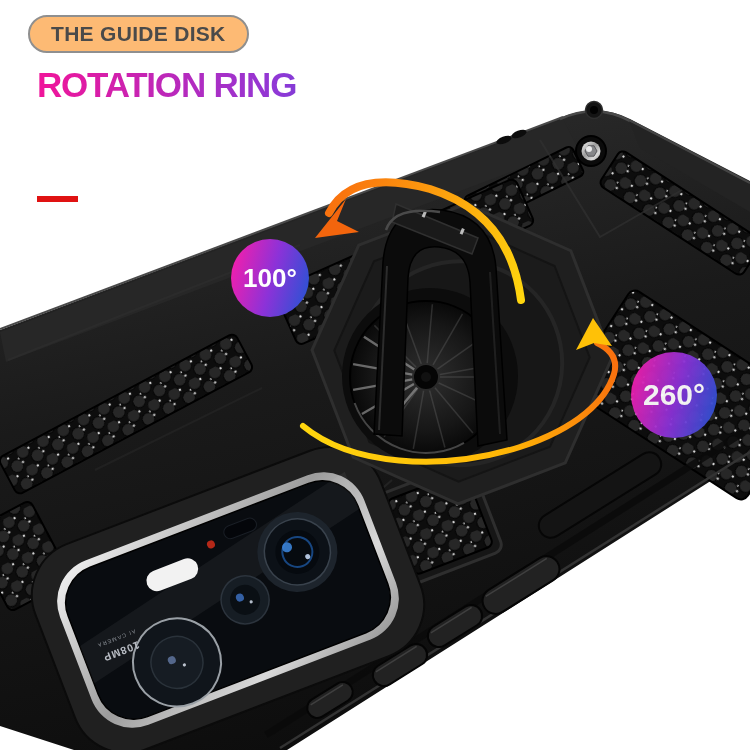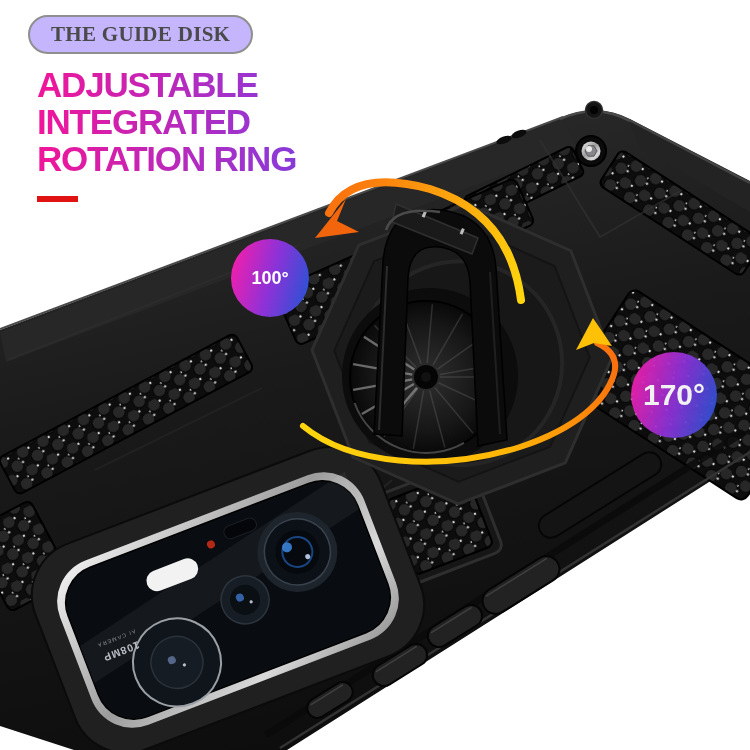--- a/index.html
+++ b/index.html
@@ -2,31 +2,31 @@
 <html style="--headline_pink: #ee169b; --headline_purple: #8f38d6; --headline_blue: #1c55d4; --accent_red: #e01212; --badge_pink: #ef1fae; --badge_purple: #8c32d8; --badge_blue: #2953d4; --arrow_yellow: #ffd60e; --arrow_orange: #f9700e; --case_black: #161616; --pill_border: #8f8f8f; --pill_text: #4a4a4a;"><head>
 <meta charset="utf-8">
 <style>
   html,body{margin:0;padding:0;background:#fff;}
   .stage{position:relative;width:750px;height:750px;overflow:hidden;background:#fff;
          font-family:"Liberation Sans",sans-serif;}
   .art{position:absolute;left:0;top:0;width:750px;height:750px;z-index:1;}
   .pill{position:absolute;left:28px;top:15px;z-index:3;padding:5px 21px;
         border:2.5px solid var(--pill_border);border-radius:26px;
         color:var(--pill_text);font-size:21px;font-weight:bold;letter-spacing:.3px;
-        background:#c4b5fd;font-family:Liberation Serif, serif;}
+        background:#fdba74;}
   .headline{position:absolute;left:37px;top:66px;z-index:3;width:440px;
         font-size:35px;font-weight:bold;line-height:37px;letter-spacing:-1.2px;
         background:linear-gradient(90deg,var(--headline_pink) 2%,var(--headline_purple) 55%,var(--headline_blue) 97%);
         -webkit-background-clip:text;background-clip:text;color:transparent;}
   .redline{position:absolute;left:37px;top:196px;width:41px;height:6px;z-index:3;
         background:var(--accent_red);}
   .angle-badge{position:absolute;z-index:4;border-radius:50%;display:flex;
         align-items:center;justify-content:center;color:#fff;font-weight:bold;
         background:linear-gradient(105deg,var(--badge_pink) 8%,var(--badge_purple) 52%,var(--badge_blue) 95%);}
-  .badge-100{left:231px;top:239px;width:78px;height:78px;font-size:18px;}
+  .badge-100{left:231px;top:239px;width:78px;height:78px;font-size:26px;}
   .badge-360{left:631px;top:352px;width:86px;height:86px;font-size:30px;opacity:.94;}
 </style>
 </head>
 <body>
 
 <div class="stage">
 
 <svg class="art" viewBox="0 0 750 750">
   <defs>
     <linearGradient id="caseGrad" gradientUnits="userSpaceOnUse" x1="300" y1="120" x2="430" y2="720">
@@ -245,22 +245,21 @@
   </g>
   <g>
     <path d="M 303 426 C 350 465 440 472 520 447 C 578 428 606 400 614 374 C 618 360 612 350 597 343" stroke="url(#gBig)" stroke-width="6" fill="none" stroke-linecap="round"></path>
     <polygon points="593,318 576,350 594,343 612,346" fill="#ffc107"></polygon>
   </g>
 </svg>
 
 <div class="pill">THE GUIDE DISK</div>
 
 <div class="headline">
-  <div>ADJUSTABLE INTEGRATED</div>
   <div>ROTATION RING</div>
 </div>
 
 <div class="redline"></div>
 
 <div class="angle-badge badge-100">100°</div>
-<div class="angle-badge badge-360">170°</div>
+<div class="angle-badge badge-360">260°</div>
 
 </div>
 
 </body></html>

